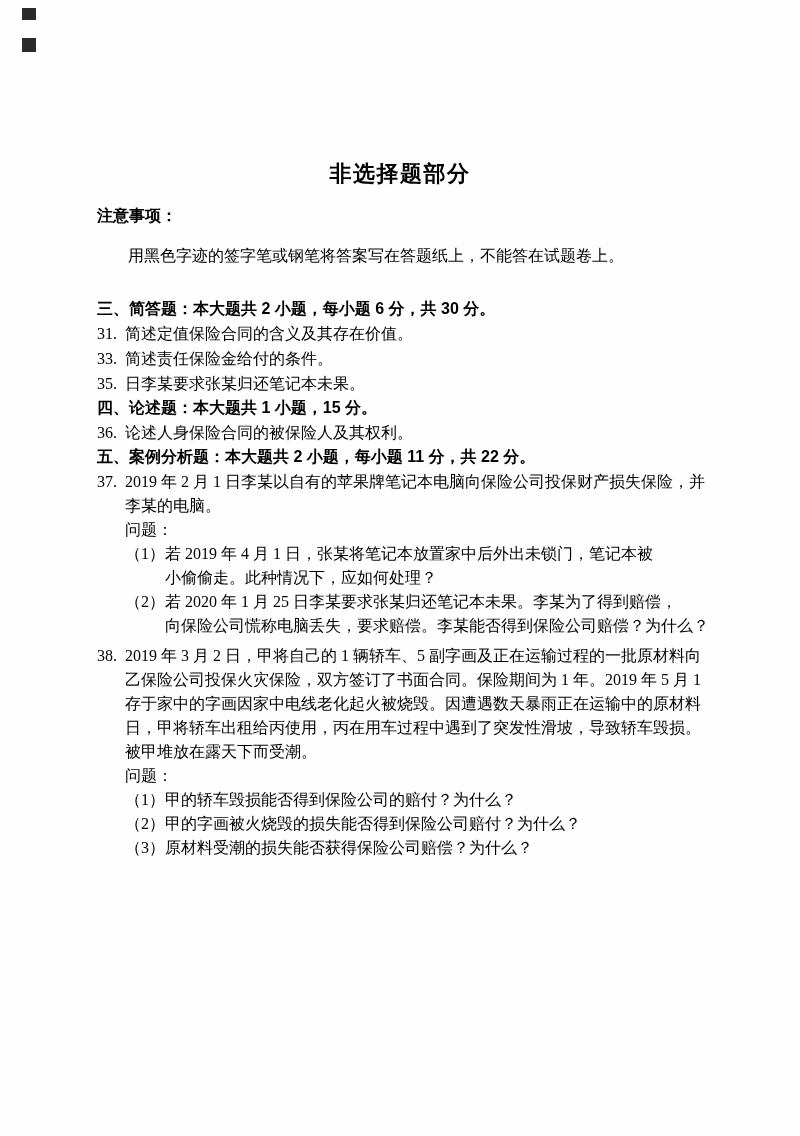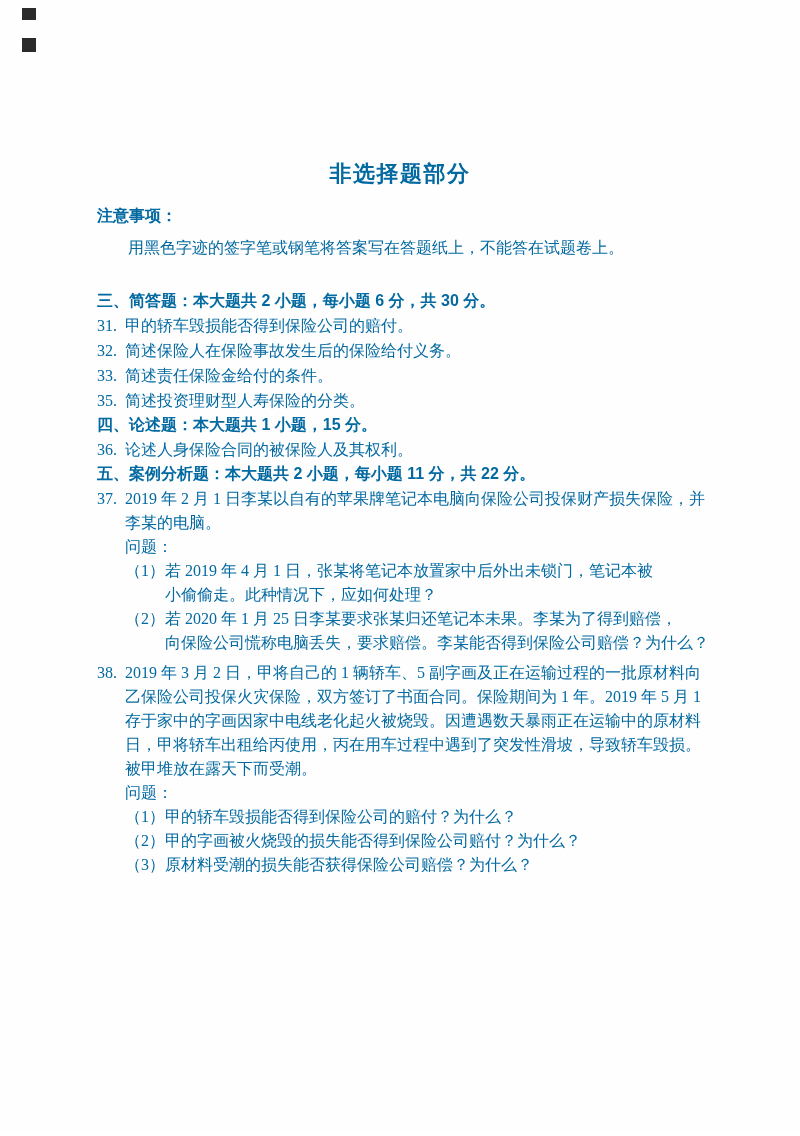--- a/index.html
+++ b/index.html
@@ -7,21 +7,21 @@
   body {
     width: 800px; height: 1136px;
     background: #ffffff;
     font-family: "Liberation Serif", "DejaVu Serif", serif;
   }
   .page {
     position: relative;
     width: 800px; height: 1132px;
     background: #fefefe;
     overflow: hidden;
-    color: #0369a1;
+    color: #000000;
     font-size: 16px;
     line-height: 24px;
     text-decoration: underline;
   }
   .corner-mark {
     position: absolute;
     background: #2b2b2b;
   }
   .mark-1 { left: 22px; top: 8px;  width: 14px; height: 12px; }
   .mark-2 { left: 22px; top: 38px; width: 14px; height: 14px; }
@@ -37,21 +37,21 @@
     letter-spacing: 1.5px;
   }
   .content {
     position: absolute;
     left: 97px; top: 204px; width: 618px;
   }
   .bold-head {
     font-family: "Liberation Sans", "DejaVu Sans", sans-serif;
     font-weight: 700;
   }
-  .notice-text { margin: 8px 0 0 31px; }
+  .notice-text { margin: 16px 0 0 31px; }
   .sections { margin-top: 29px; }
   .sec-heading { white-space: nowrap; }
   .q-item { display: flex; margin-top: 1px; justify-content: space-between; }
   .q-label { flex: 0 0 28px; }
   .q-body { flex: 1; min-width: 0; }
   .q-line { white-space: nowrap; }
   .sub-item { display: flex; }
   .sub-label { flex: 0 0 37px; white-space: nowrap; }
   .sub-body { flex: 1; min-width: 0; }
   .case-38 { margin-top: 6px; }
@@ -72,39 +72,33 @@
     <div class="notice-text">用黑色字迹的签字笔或钢笔将答案写在答题纸上，不能答在试题卷上。</div>
 
     <div class="sections">
 
       <div class="section">
         <div class="sec-heading bold-head">三、简答题：本大题共 2 小题，每小题 6 分，共 30 分。</div>
 
         <div class="q-item">
           <span class="q-label">31.</span>
           <div class="q-body">
-            <div class="q-line">甲的轿车毁损能否得到保险公司的赔付。</div>
-          </div>
-        </div>
-        <div class="q-item">
-          <span class="q-label">32.</span>
-          <div class="q-body">
-            <div class="q-line">简述保险人在保险事故发生后的保险给付义务。</div>
+            <div class="q-line">简述定值保险合同的含义及其存在价值。</div>
           </div>
         </div>
         <div class="q-item">
           <span class="q-label">33.</span>
           <div class="q-body">
             <div class="q-line">简述责任保险金给付的条件。</div>
           </div>
         </div>
         <div class="q-item">
           <span class="q-label">35.</span>
           <div class="q-body">
-            <div class="q-line">简述投资理财型人寿保险的分类。</div>
+            <div class="q-line">日李某要求张某归还笔记本未果。</div>
           </div>
         </div>
       </div>
 
       <div class="section">
         <div class="sec-heading bold-head">四、论述题：本大题共 1 小题，15 分。</div>
         <div class="q-item">
           <span class="q-label">36.</span>
           <div class="q-body">
             <div class="q-line">论述人身保险合同的被保险人及其权利。</div>

